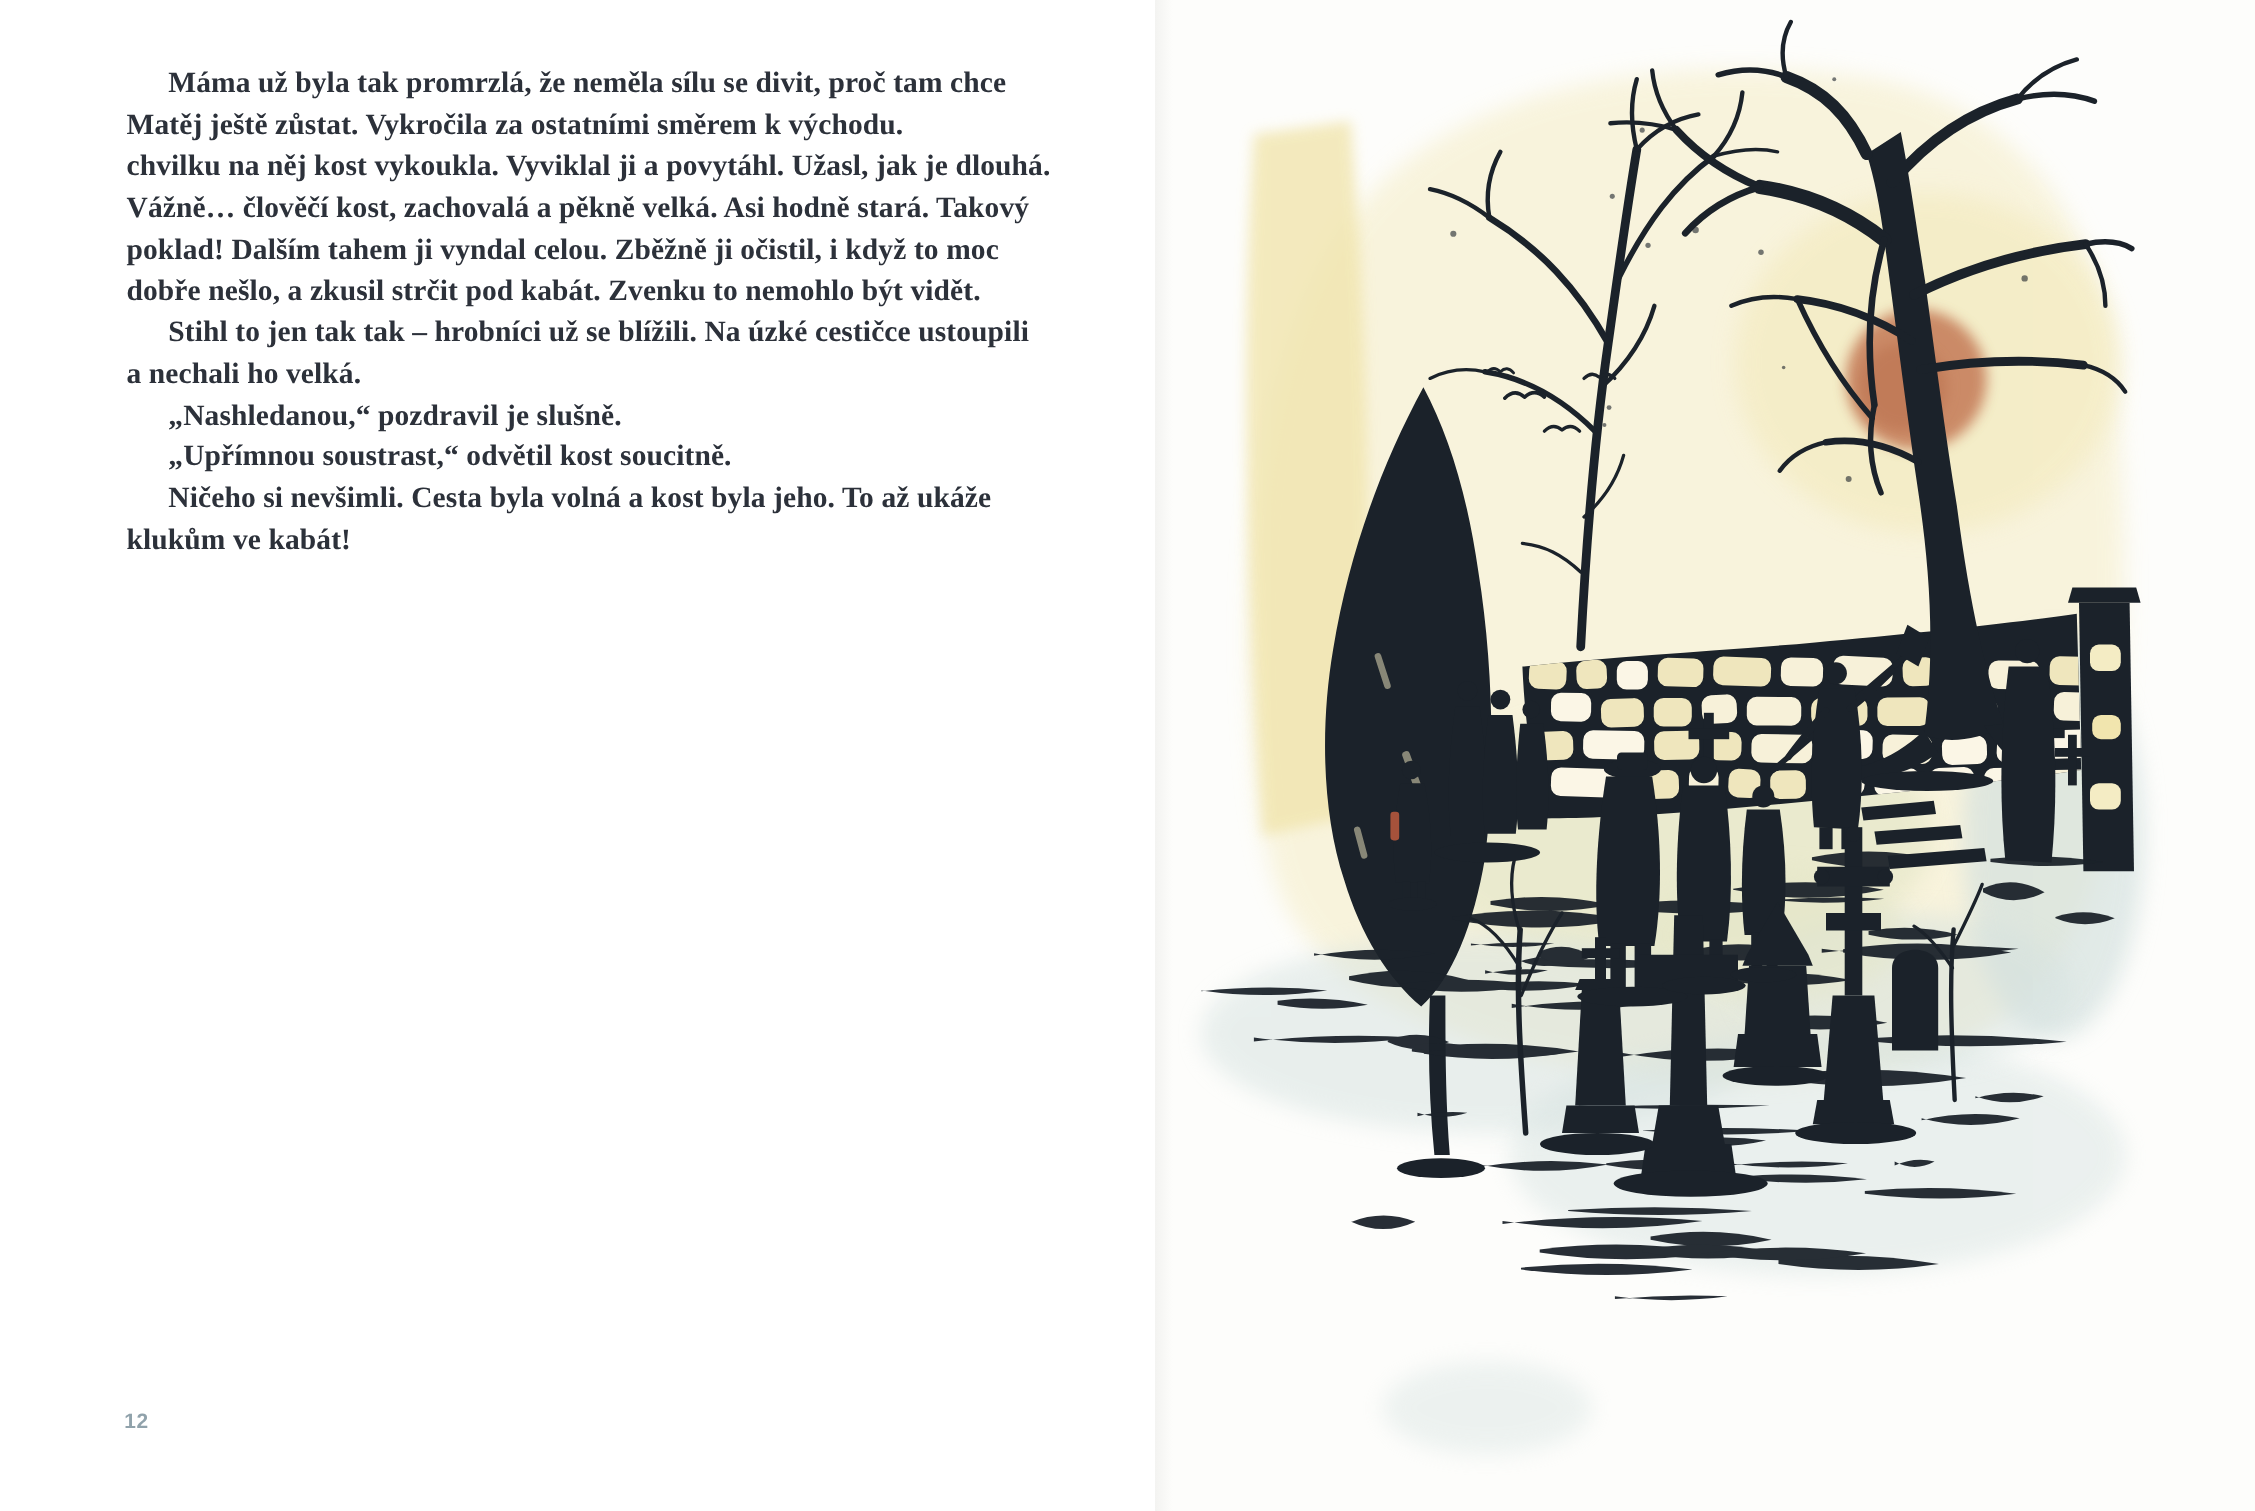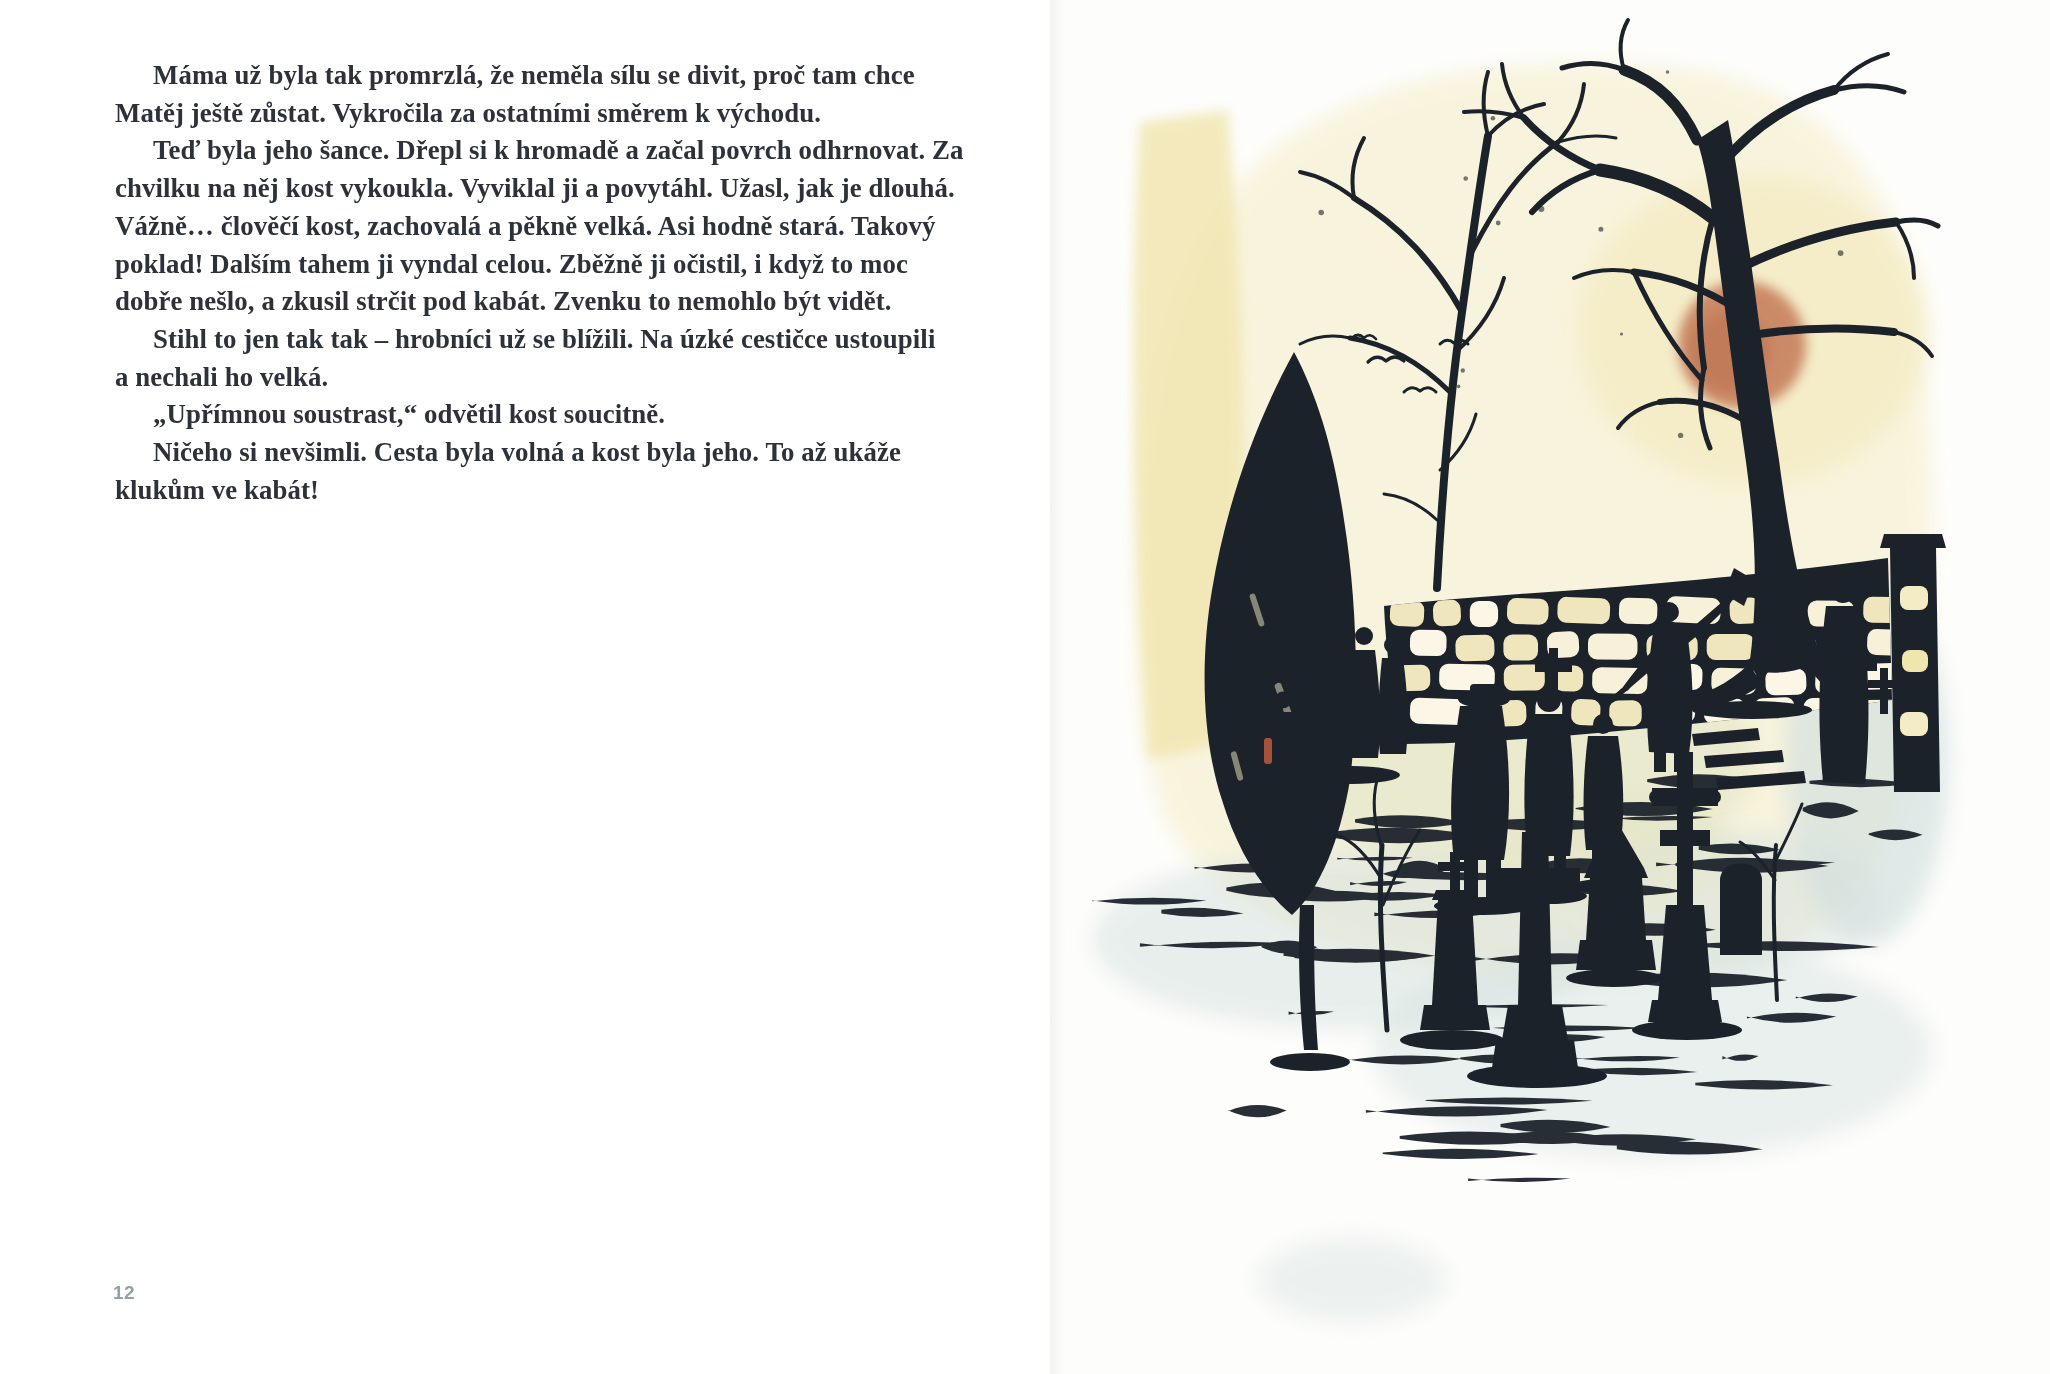--- a/index.html
+++ b/index.html
@@ -42,29 +42,31 @@
 <body>
 
 <div class="right-sheet"></div>
 
 <div class="text-block" id="text-block">
     <div class="para">
       <div class="line first">Máma už byla tak promrzlá, že neměla sílu se divit, proč tam chce</div>
       <div class="line last">Matěj ještě zůstat. Vykročila za ostatními směrem k východu.</div>
     </div>
     <div class="para">
-      <div class="line first">Teď byla jeho šance. Dřepl si k hromadě a začal povrch odhrnovat. Za</div>
       <div class="line">chvilku na něj kost vykoukla. Vyviklal ji a povytáhl. Užasl, jak je dlouhá.</div>
       <div class="line">Vážně… člověčí kost, zachovalá a pěkně velká. Asi hodně stará. Takový</div>
       <div class="line">poklad! Dalším tahem ji vyndal celou. Zběžně ji očistil, i když to moc</div>
       <div class="line last">dobře nešlo, a zkusil strčit pod kabát. Zvenku to nemohlo být vidět.</div>
     </div>
     <div class="para">
       <div class="line first">Stihl to jen tak tak – hrobníci už se blížili. Na úzké cestičce ustoupili</div>
       <div class="line last">a nechali ho velká.</div>
+    </div>
+    <div class="para">
+      <div class="line first last">„Nashledanou,“ pozdravil je slušně.</div>
     </div>
     <div class="para">
       <div class="line first last">„Upřímnou soustrast,“ odvětil kost soucitně.</div>
     </div>
     <div class="para">
       <div class="line first">Ničeho si nevšimli. Cesta byla volná a kost byla jeho. To až ukáže</div>
       <div class="line last">klukům ve kabát!</div>
     </div>
   </div>
 

